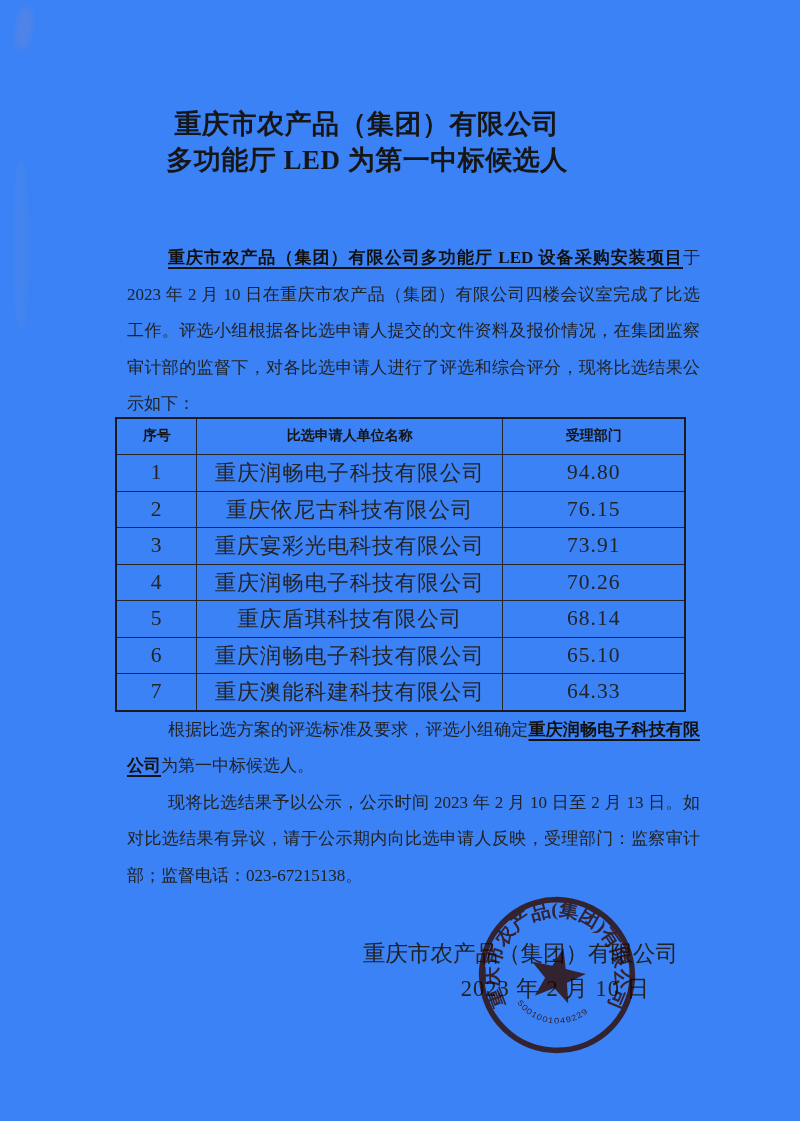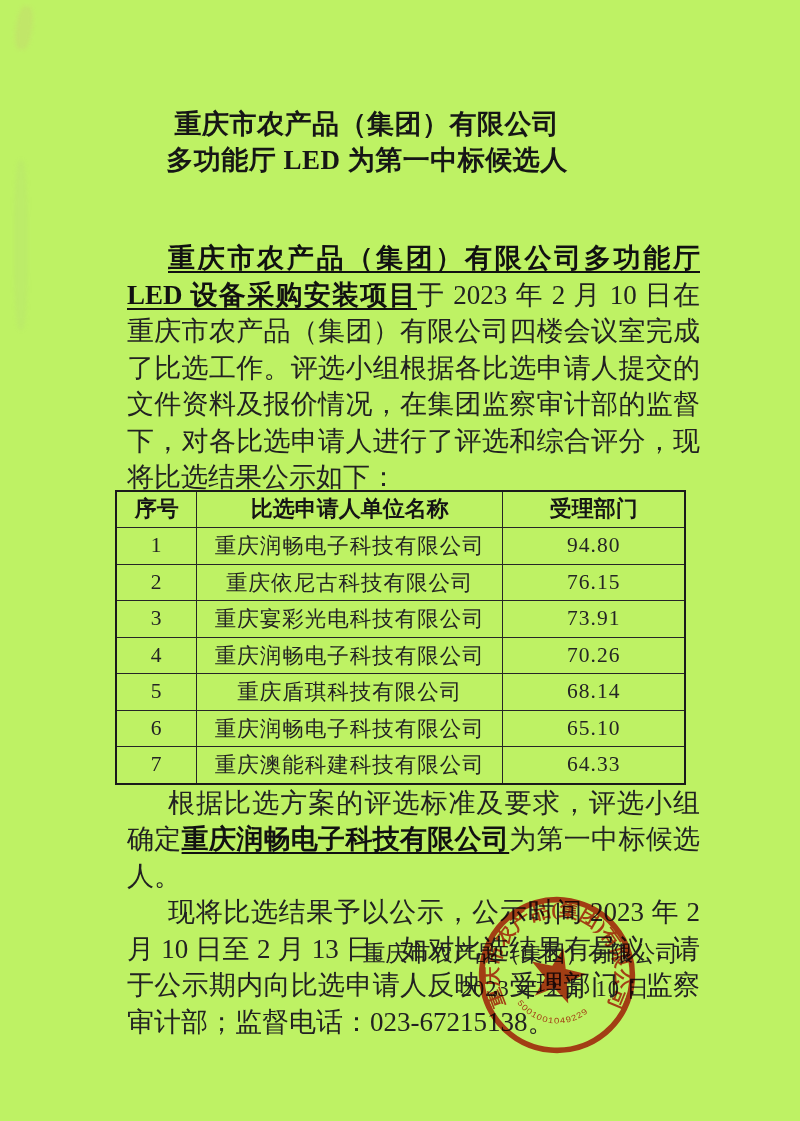--- a/index.html
+++ b/index.html
@@ -1,50 +1,50 @@
 <!DOCTYPE html>
 <html><head>
 <meta charset="utf-8">
 <style>
   html,body { margin:0; padding:0; background:#ffffff; }
   .page {
     position:relative; width:800px; height:1121px; margin:0 auto;
-    background:#bef264; overflow:hidden;
+    background:#3b82f6; overflow:hidden;
     font-family:"Liberation Serif","DejaVu Serif",serif;
     color:#1e1e1e;
   }
   
   .artifact { position:absolute; background:rgba(214,140,140,.12); border-radius:40%; filter:blur(2px); }
   .a1 { left:16px; top:6px;  width:16px; height:44px; transform:rotate(8deg); }
   .a2 { left:14px; top:160px; width:14px; height:170px; background:rgba(170,170,170,.08); }
 
   .title {
     position:absolute; top:88px; left:0; width:734px;
     text-align:center; font-size:27px; font-weight:700;
     line-height:36px; letter-spacing:.5px; color:#161616;
   }
   .title span { display:block; }
 
   .flow { position:absolute; left:127px; top:240px; width:573px; }
   .para {
-    margin:0; font-size:27px; line-height:36.5px;
+    margin:0; font-size:17px; line-height:36.5px;
     text-align:justify; text-indent:41px; color:#222;
   }
   .em { font-weight:700; text-decoration:underline; text-underline-offset:4px; text-decoration-thickness:1.5px; color:#111; }
 
   table.results {
     border-collapse:collapse; table-layout:fixed;
     width:571px; margin-left:-12px; margin-top:-6px;
     border:2px solid #1b1b1b;
   }
   table.results th, table.results td {
     border:1px solid #262626; text-align:center; vertical-align:middle;
     height:35.5px; padding:0 2px; overflow:hidden; white-space:nowrap;
   }
-  table.results th { font-size:22px; font-weight:700; color:#151515; }
+  table.results th { font-size:14px; font-weight:700; color:#151515; }
   table.results td { font-size:21.5px; color:#242424; font-weight:400; letter-spacing:1px; }
   col.c-no    { width:14.2%; }
   col.c-name  { width:53.8%; }
   col.c-score { width:32%;   }
 
   .sig {
     position:absolute; top:936px; right:122px;
     text-align:right; font-size:22.5px; line-height:35px; color:#222;
   }
   .sig-date { margin-right:28px; letter-spacing:1px; }

